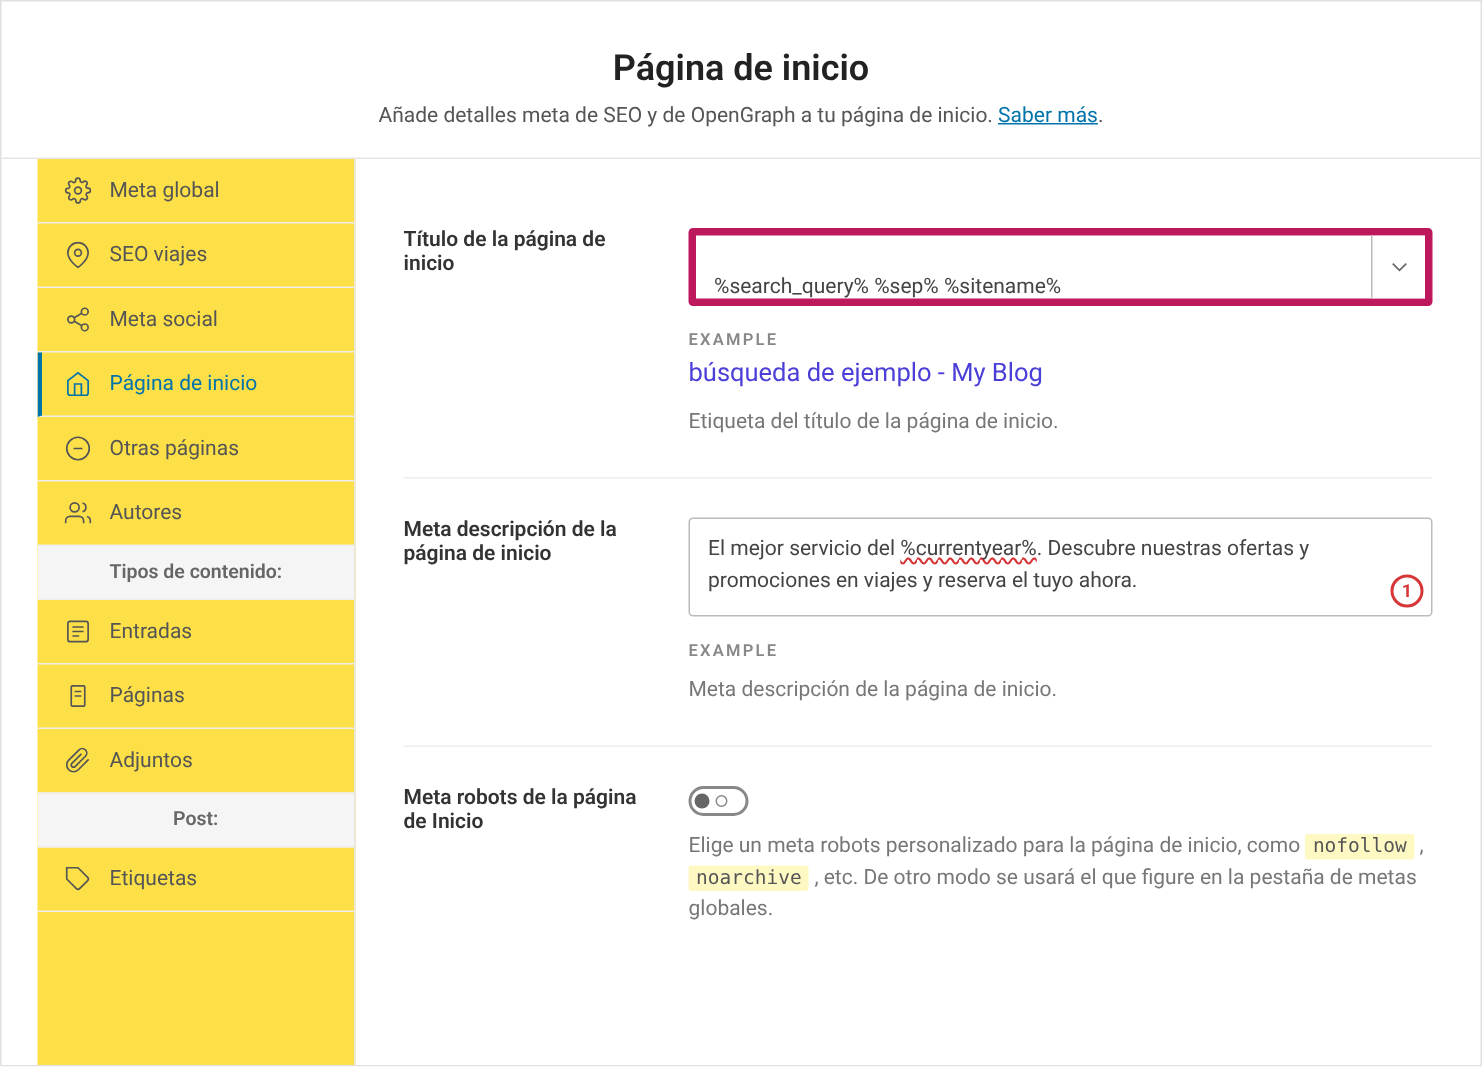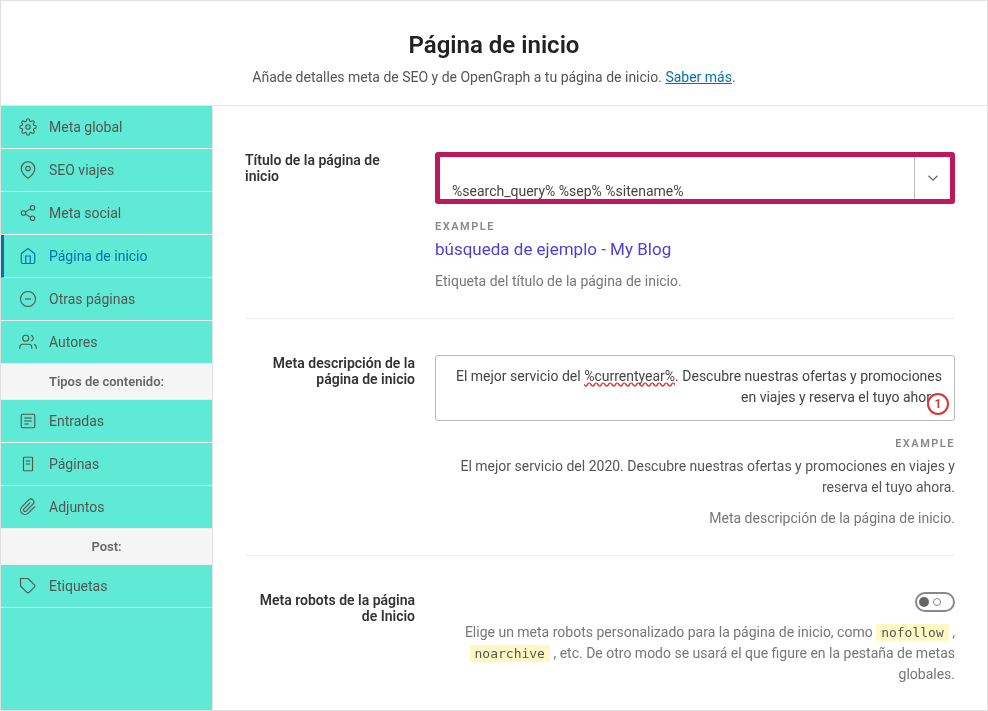--- a/index.html
+++ b/index.html
@@ -3,29 +3,29 @@
 <meta charset="utf-8">
 <style>
 * { box-sizing: border-box; margin: 0; padding: 0; }
 body { font-family: -apple-system, BlinkMacSystemFont, "Segoe UI", Roboto, sans-serif; font-size: 14px; color: #333; background: #fff; }
 .app { width: 988px; height: 711px; display: flex; flex-direction: column; border: 1px solid #e0e0e0; }
 .header { padding: 30px 20px 20px; text-align: center; border-bottom: 1px solid #e5e5e5; }
 .header h1 { font-size: 24px; font-weight: 600; color: #222; margin-bottom: 10px; }
 .header p { font-size: 14px; color: #555; }
 .header a { color: #0073aa; text-decoration: underline; }
 .body { display: flex; flex: 1; overflow: hidden; }
-.sidebar { width: 212px; border-right: 1px solid #e5e5e5; overflow-y: auto; background: #5eead4; }
+.sidebar { width: 212px; border-right: 1px solid #e5e5e5; overflow-y: auto; background: #fde047; margin-left: 24px; }
 .sidebar-item { display: flex; align-items: center; padding: 12px 18px; cursor: pointer; color: #555; border-bottom: 1px solid #eee; gap: 12px; font-size: 14px; }
 .sidebar-item.active { color: #0073aa; border-left: 3px solid #0073aa; padding-left: 15px; }
 .sidebar-group-header { padding: 10px 18px; font-size: 13px; color: #666; font-weight: 600; background: #f5f5f5; border-bottom: 1px solid #eee; text-align: center; }
 .icon { width: 18px; height: 18px; display: inline-flex; align-items: center; justify-content: center; flex-shrink: 0; }
 .icon svg { width: 18px; height: 18px; stroke: currentColor; fill: none; stroke-width: 1.5; }
 .main { flex: 1; padding: 28px 32px; overflow-y: auto; }
 .setting-row { display: flex; gap: 20px; padding: 18px 0; }
-.setting-row + .setting-row { border-top: 1px solid #eee; margin-top: 8px; padding-top: 36px; text-align: right; }
+.setting-row + .setting-row { border-top: 1px solid #eee; margin-top: 8px; padding-top: 26px; }
 .setting-label { width: 170px; font-weight: 600; font-size: 14px; color: #333; flex-shrink: 0; }
 .setting-control { flex: 1; }
 .token-input { display: flex; align-items: flex-end; border: 5px solid #be185d; border-radius: 3px; height: 52px; overflow: hidden; }
 .token-input .value { flex: 1; padding: 0 12px; color: #444; font-size: 14px; }
 .token-input .expand { width: 36px; height: 100%; display: flex; align-items: center; justify-content: center; border-left: 1px solid #bbb; cursor: pointer; color: #666; background: #fff; }
 .example-label { font-size: 11px; letter-spacing: 1.5px; color: #888; text-transform: uppercase; margin-top: 16px; margin-bottom: 6px; font-weight: 600; }
 .example-value { font-size: 17px; color: #4b3fd8; margin-bottom: 12px; }
 .help-text { font-size: 14px; color: #777; margin-top: 10px; line-height: 1.5; }
 .help-text code { font-family: Menlo, Consolas, monospace; font-size: 13px; background: #fef9c3; padding: 1px 5px; border-radius: 2px; color: #555; }
 .textarea-wrap { position: relative; }
@@ -187,21 +187,20 @@
       </div>
 
       <div class="setting-row">
         <div class="setting-label">Meta descripción de la página de inicio</div>
         <div class="setting-control">
           <div class="textarea-wrap">
             <div class="textarea" contenteditable="true" style=""><span>El mejor servicio del </span><span class="underline-error">%currentyear%</span><span>. Descubre nuestras ofertas y promociones en viajes y reserva el tuyo ahora.</span></div>
             <div class="badge">1</div>
           </div>
           <div class="example-label">EXAMPLE</div>
-          <div class="example-desc">El mejor servicio del 2020. Descubre nuestras ofertas y promociones en viajes y reserva el tuyo ahora.</div>
           <div class="help-text">Meta descripción de la página de inicio.</div>
         </div>
       </div>
 
       <div class="setting-row">
         <div class="setting-label">Meta robots de la página de Inicio</div>
         <div class="setting-control">
           <div class="toggle">
             <span class="dot-active"></span>
             <span class="dot-inactive"></span>

